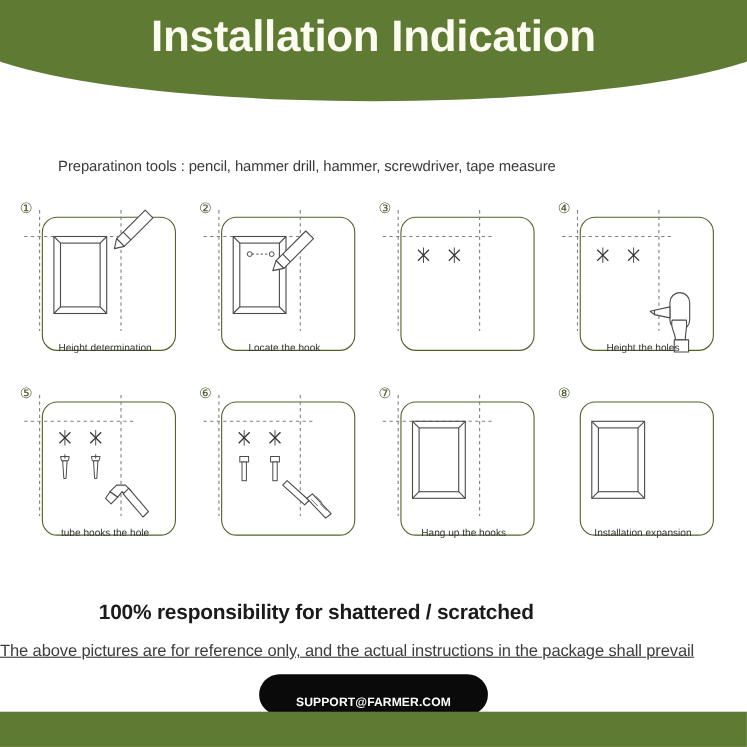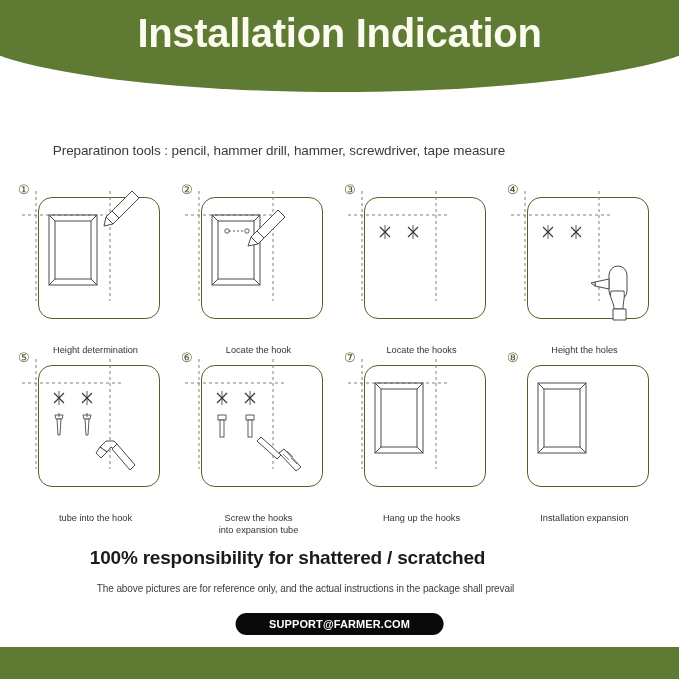--- a/index.html
+++ b/index.html
@@ -103,21 +103,21 @@
     left: -26px;
     top: -14px;
     width: 176px;
     height: 160px;
     overflow: visible;
     pointer-events: none;
   }
   .caption {
     position: absolute;
     left: 0;
-    top: 161px;
+    top: 127px;
     width: 163px;
     text-align: center;
     font-size: 9.2px;
     color: #333333;
     line-height: 12px;
   }
 
   
   .guarantee {
     position: absolute;
@@ -130,36 +130,37 @@
     color: #1b1b1b;
     letter-spacing: -0.2px;
     white-space: nowrap;
   }
   .disclaimer {
     position: absolute;
     left: 0;
     top: 583px;
     width: 611px;
     text-align: center;
-    font-size: 10px;
+    font-size: 15px;
     color: #3d3d3d;
     letter-spacing: -0.1px;
     white-space: nowrap;
+    text-decoration: underline;
   }
   .email-badge {
     position: absolute;
     left: 50%;
     top: 613px;
     transform: translateX(-50%);
     background: #0a0a0a;
     color: #ffffff;
     font-size: 11px;
     font-weight: bold;
     letter-spacing: 0.1px;
-    padding: 5px 34px 5px 34px;
+    padding: 20px 34px 5px 34px;
     border-radius: 999px;
     white-space: nowrap;
   }
 </style>
 </head>
 <body>
 
 <div class="header-banner">
   <div class="header-title">Installation Indication</div>
 </div>
@@ -238,21 +239,20 @@
       </g>
       <g stroke="#333333" stroke-width="1.1" fill="none">
         <line x1="66" y1="58" x2="76" y2="68"></line>
           <line x1="76" y1="58" x2="66" y2="68"></line>
         <line x1="71" y1="56" x2="71" y2="70" stroke-width="0.8"></line>
         <line x1="94" y1="58" x2="104" y2="68"></line>
           <line x1="104" y1="58" x2="94" y2="68"></line>
         <line x1="99" y1="56" x2="99" y2="70" stroke-width="0.8"></line>
       </g>
     </svg>
-    <div class="caption">Locate the hooks</div>
   </div>
 
   <div class="step">
     <div class="step-num">④</div>
     <div class="panel"></div>
     <svg class="panel-svg" viewBox="0 0 176 160">
       <g fill="none" stroke="#808080" stroke-width="1" stroke-dasharray="3,3">
         <line x1="48" y1="22" x2="48" y2="132"></line>
         <line x1="122" y1="22" x2="122" y2="132"></line>
         <line x1="34" y1="46" x2="136" y2="46"></line>
@@ -301,21 +301,21 @@
         <polygon points="97,82 101,82 100,98 98,98"></polygon>
         <line x1="99" y1="76" x2="99" y2="80"></line>
       </g>
       <g fill="#ffffff" stroke="#4a4a4a" stroke-width="1" stroke-linejoin="round">
         <path d="M112,110 L118,104 L126,104 L131,109 L127,113 L123,110 L119,115 Z"></path>
         <path d="M112,110 L108,116 L113,121 L119,115 Z"></path>
         <polygon points="124,112 129,107 147,128 142,133"></polygon>
       </g>
     </svg>
     <div class="caption">
-      <div>tube into the hook</div>
+      <div>tube hooks the hole</div>
     </div>
   </div>
 
   <div class="step">
     <div class="step-num">⑥</div>
     <div class="panel"></div>
     <svg class="panel-svg" viewBox="0 0 176 160">
       <g fill="none" stroke="#808080" stroke-width="1" stroke-dasharray="3,3">
         <line x1="48" y1="22" x2="48" y2="132"></line>
         <line x1="122" y1="22" x2="122" y2="132"></line>
@@ -336,24 +336,20 @@
         <rect x="97" y="83" width="4" height="17"></rect>
       </g>
       <g fill="#ffffff" stroke="#4a4a4a" stroke-width="1" stroke-linejoin="round">
         <polygon points="106,104 110,100 130,118 126,122"></polygon>
         <polygon points="128,116 133,112 150,130 145,134"></polygon>
         <line x1="132" y1="117" x2="138" y2="123" stroke-width="0.7"></line>
         <line x1="136" y1="114" x2="142" y2="120" stroke-width="0.7"></line>
         <line x1="140" y1="121" x2="146" y2="127" stroke-width="0.7"></line>
       </g>
     </svg>
-    <div class="caption">
-      <div>Screw the hooks</div>
-      <div>into expansion tube</div>
-    </div>
   </div>
 
   <div class="step">
     <div class="step-num">⑦</div>
     <div class="panel"></div>
     <svg class="panel-svg" viewBox="0 0 176 160">
       <g fill="none" stroke="#808080" stroke-width="1" stroke-dasharray="3,3">
         <line x1="48" y1="22" x2="48" y2="132"></line>
         <line x1="122" y1="22" x2="122" y2="132"></line>
         <line x1="34" y1="46" x2="136" y2="46"></line>

